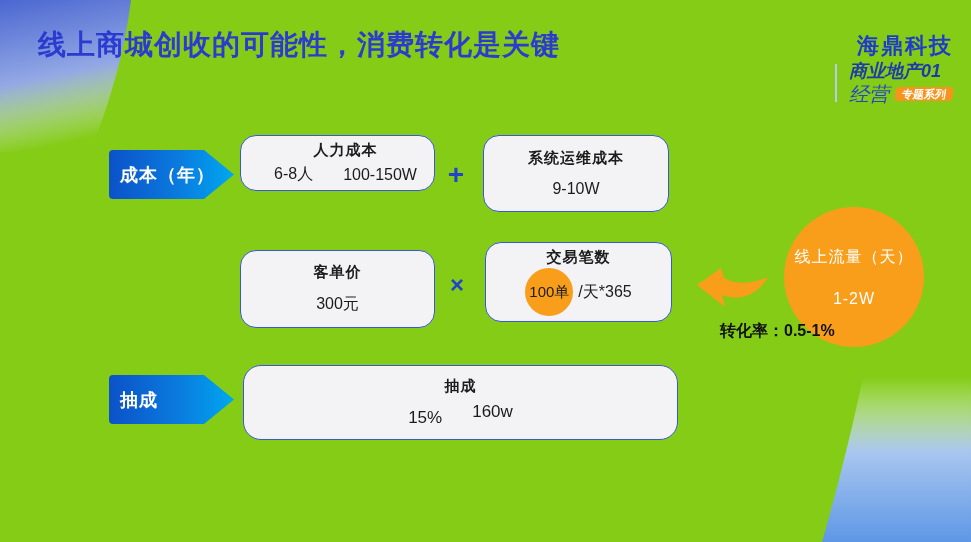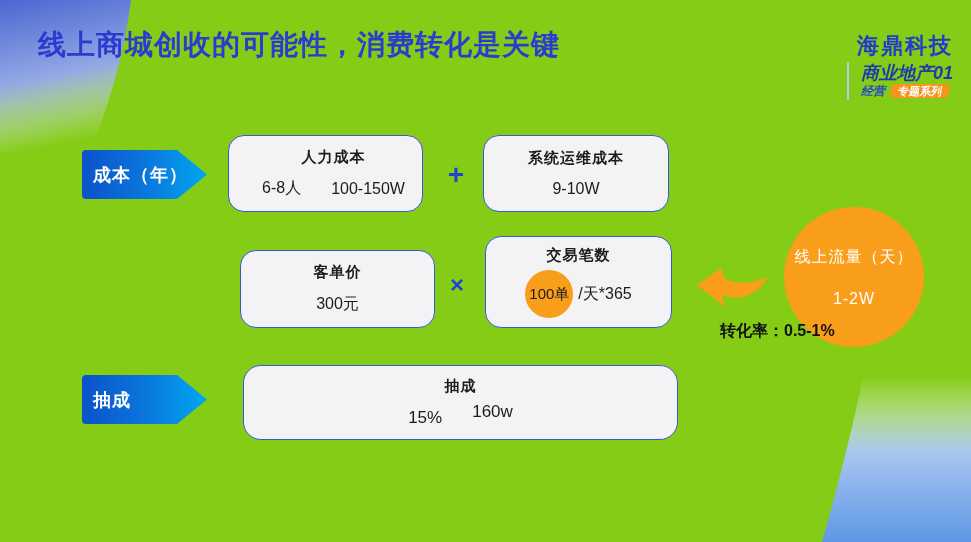--- a/index.html
+++ b/index.html
@@ -42,50 +42,50 @@
   .logo-digital .ld-badge {
     position:absolute; right:-2px; top:25px; background:#2f55cc; color:#fff;
     font-size:9px; font-weight:bold; padding:1px 6px; border-radius:8px; white-space:nowrap;
   }
   .logo-divider { width:2px; height:38px; background:#b9c9ef; margin:0 12px 0 14px; }
   .logo-series { display:flex; flex-direction:column; line-height:1.1; }
   .ls-line1 {
     font-size:18px; font-weight:bold; font-style:italic; color:#1e3ca8; white-space:nowrap;
   }
   .ls-line2 { display:flex; align-items:center; gap:6px; margin-top:1px; }
-  .ls-line2-text { font-size:12px; font-weight:bold; font-style:italic; color:#2447c8; }
+  .ls-line2-text { font-size:20px; font-weight:normal; font-style:italic; color:#2447c8; }
   .ls-badge {
     background:#f7941e; color:#fff; font-size:11px; font-weight:bold;
     padding:1px 7px; border-radius:4px; transform:skewX(-8deg); white-space:nowrap;
   }
 
   
   .row-arrow {
-    position:absolute; left:82px; width:125px; height:49px;
+    position:absolute; left:109px; width:125px; height:49px;
     background:linear-gradient(90deg,#0b52c8 0%,#0a7ade 55%,#00a7f0 100%);
     clip-path:polygon(0 0, 76% 0, 100% 50%, 76% 100%, 0 100%);
     display:flex; align-items:center; color:#ffffff; font-size:18px; font-weight:bold;
     padding-left:11px; letter-spacing:1px; border-radius:4px;text-align:right;
   }
   .arrow-cost { top:150px; }
   .arrow-sales { top:263px; }
   .arrow-comm { top:375px; }
 
   
   .fbox {
     position:absolute; background:#f3f3f5; border:1.5px solid #3a57db;
     border-radius:16px; display:flex; flex-direction:column; align-items:center;
     justify-content:space-evenly; color:#1c1c1c;
   }
   .fbox .fbox-title { font-size:15px; font-weight:bold; letter-spacing:1px; }
   .fbox .fbox-vals { display:flex; align-items:center; font-size:16px; }
-  .box-labor { left:228px; top:135px; width:195px; height:77px;padding-left:16px; }
+  .box-labor { left:240px; top:135px; width:195px; height:56px;padding-left:16px; }
   .box-ops   { left:483px; top:135px; width:186px; height:77px; }
   .box-price { left:240px; top:250px; width:195px; height:78px; }
-  .box-orders{ left:485px; top:236px; width:187px; height:92px; }
+  .box-orders{ left:485px; top:242px; width:187px; height:80px; }
   .box-comm  { left:243px; top:365px; width:435px; height:75px; border-radius:18px; }
 
   .op {
     position:absolute; width:30px; text-align:center; color:#2244cc; font-weight:bold;
   }
   .op-plus  { left:441px; top:159px; font-size:28px; }
   .op-times { left:442px; top:271px; font-size:24px; }
 
   .gap-lg { width:30px; }
   .raised { position:relative; top:-6px; }

